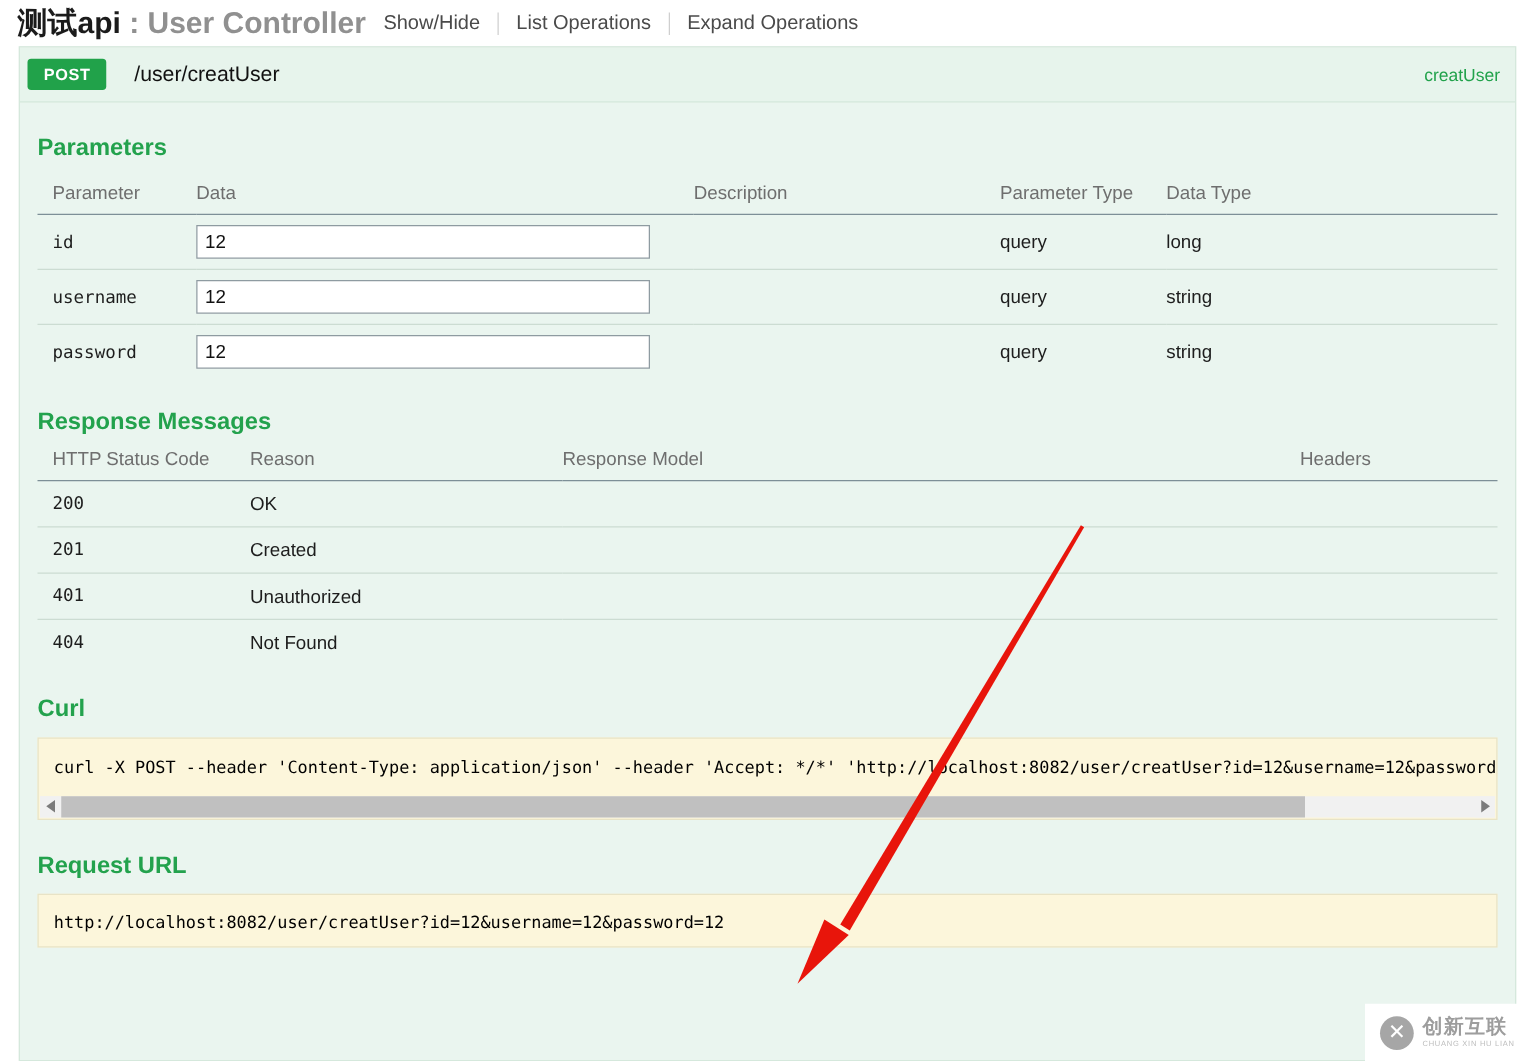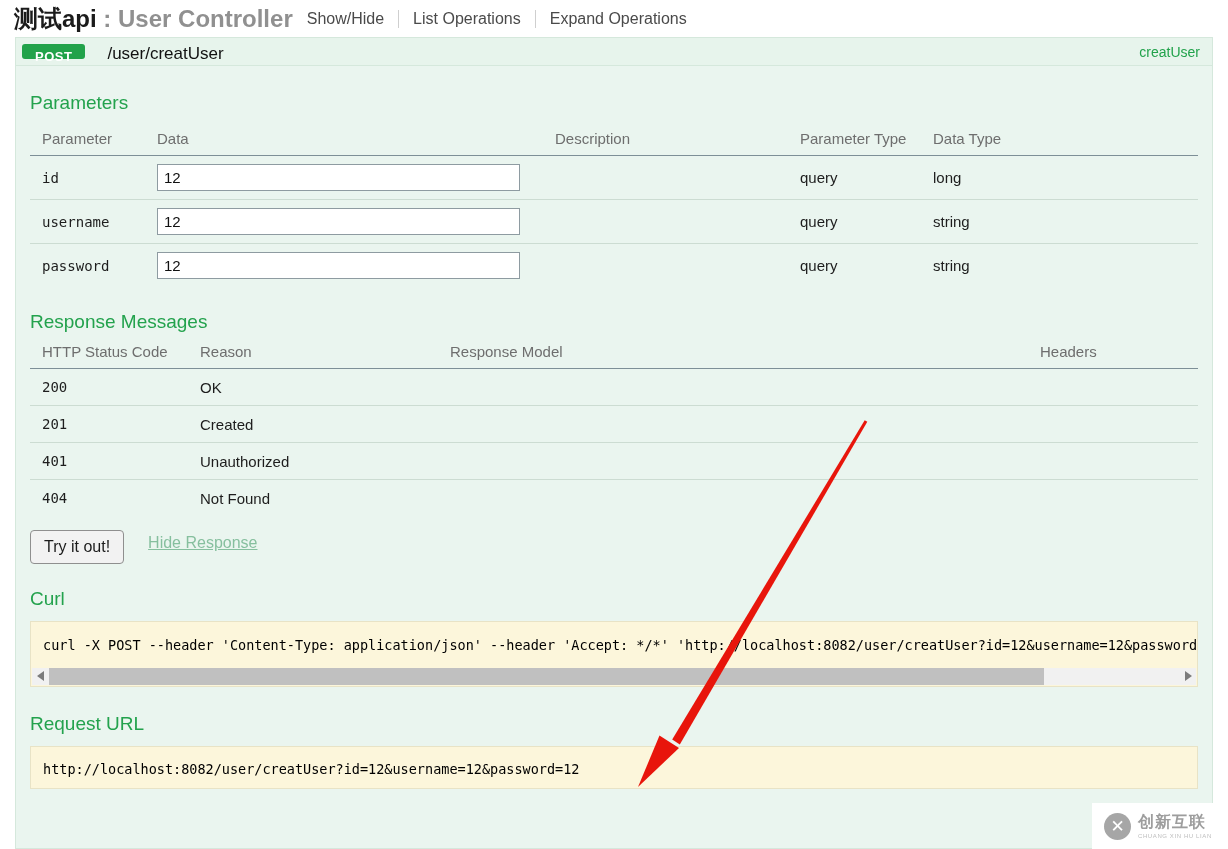--- a/index.html
+++ b/index.html
@@ -26,33 +26,33 @@
     border-left: 1px solid #cfcfcf; line-height: 18px; cursor: pointer; white-space: nowrap;
   }
   .top-nav a:first-child { border-left: none; }
 
   
   .op-panel {
     margin: 0 15px; border: 1px solid #d5e8dc; background: #eaf5ef;
     height: 812px; overflow: hidden; position: relative;
   }
   .op-bar {
-    display: flex; background: #e7f4ec;
-    border-bottom: 1px solid #d5e8dc; padding: 6px 12px 6px 6px; height: 28px;
+    display: flex; align-items: center; background: #e7f4ec;
+    border-bottom: 1px solid #d5e8dc; padding: 6px 12px 6px 6px; height: 44px;
   }
   .method-badge {
     background: #21a24a; color: #fff; font-weight: 700; font-size: 13px;
     padding: 5px 13px; border-radius: 3px; letter-spacing: .5px; cursor: pointer;
   }
   .op-path { font-size: 17px; color: #111; margin-left: 22px; font-weight: 500; cursor: pointer; }
   .op-nickname { margin-left: auto; color: #21a24b; font-size: 14px; text-decoration: none; cursor: pointer; }
 
   .op-content { padding: 0 14px; }
   h2.section {
-    color: #23a24d; font-size: 19px; font-weight: 400; line-height: 22px;
+    color: #23a24d; font-size: 19px; font-weight: 700; line-height: 22px;
   }
   .h-params   { margin: 26px 0 12px; }
   .h-resp     { margin: 24px 0 6px; }
   .h-curl     { margin: 24px 0 11px; }
   .h-requrl   { margin: 26px 0 11px; }
 
   table { border-collapse: collapse; width: 100%; table-layout: fixed; }
   th {
     text-align: left; font-weight: 400; color: #6e6e6e; font-size: 15px;
     padding: 4px 8px 8px 0; border-bottom: 1px solid #7d8f97; vertical-align: bottom;
@@ -230,24 +230,20 @@
         </tr>
         <tr class="data-row">
           <td class="mono-cell">404</td>
           <td>Not Found</td>
           <td></td>
           <td></td>
         </tr>
       </tbody>
     </table>
 
-    <div class="actions-row">
-      <button class="try-btn">Try it out!</button>
-      <a class="hide-resp">Hide Response</a>
-    </div>
 
     <h2 class="section h-curl">Curl</h2>
     <div class="code-box curl-box">
       <div class="curl-text mono">curl -X POST --header 'Content-Type: application/json' --header 'Accept: */*' 'http://localhost:8082/user/creatUser?id=12&amp;username=12&amp;password=12'</div>
       <div class="hscroll">
         <div class="hs-btn hs-left">
             <span class="tri-left"></span>
           </div>
         <div class="hs-thumb"></div>
         <div class="hs-btn hs-right">

